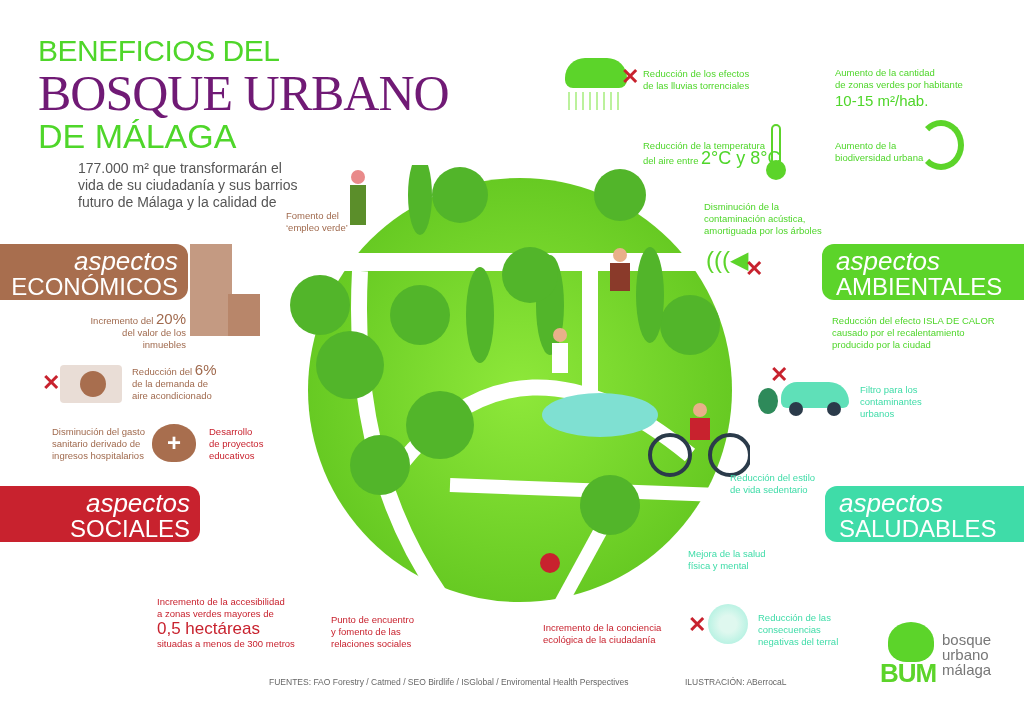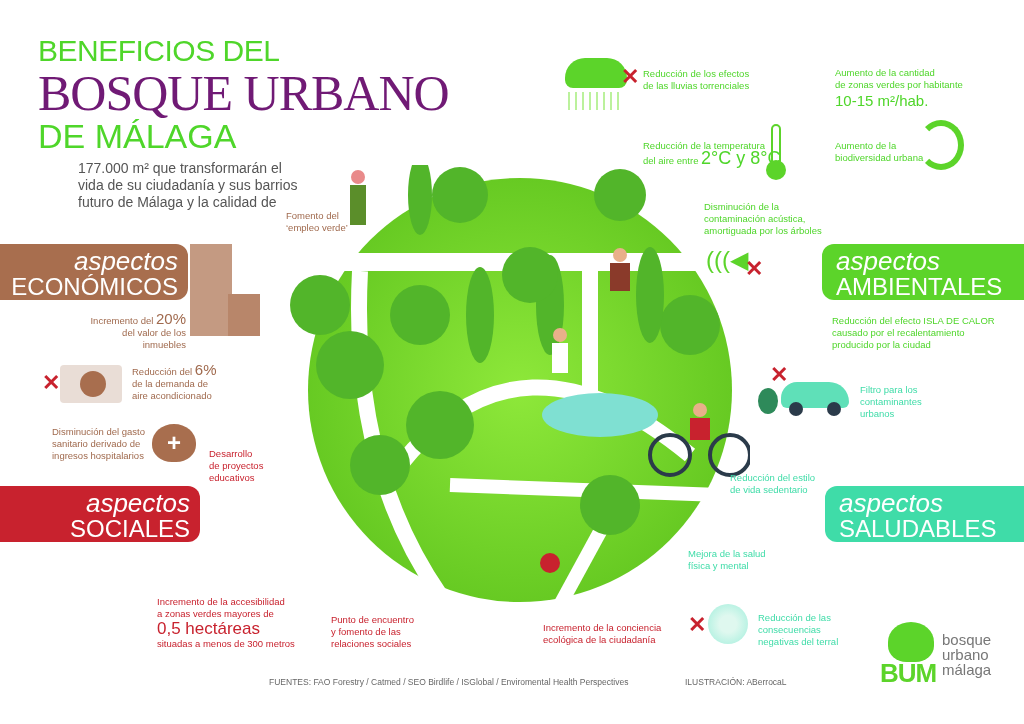--- a/index.html
+++ b/index.html
@@ -120,21 +120,21 @@
   <div>sanitario derivado de</div>
   <div>ingresos hospitalarios</div>
 </div>
 <div class="abs" style="left:152px; top:424px; width:44px; height:38px; background:#a86e4e; border-radius:50% 50% 45% 45%; color:#fff; font-size:24px; text-align:center; line-height:38px; font-weight:bold;">+</div>
 
 <div class="abs note brown" style="left:286px; top:210px;">
   <div>Fomento del</div>
   <div>‘empleo verde’</div>
 </div>
 
-<div class="abs note red" style="left:209px; top:448px;">
+<div class="abs note red" style="left:209px; top:426px;">
   <div>Desarrollo</div>
   <div>de proyectos</div>
   <div>educativos</div>
 </div>
 
 <div class="banner" style="left:0; top:486px; width:200px; height:56px; background:#c8222e; padding-top:4px;">
   <div class="l1">aspectos</div>
   <div class="l2">SOCIALES</div>
 </div>
 

